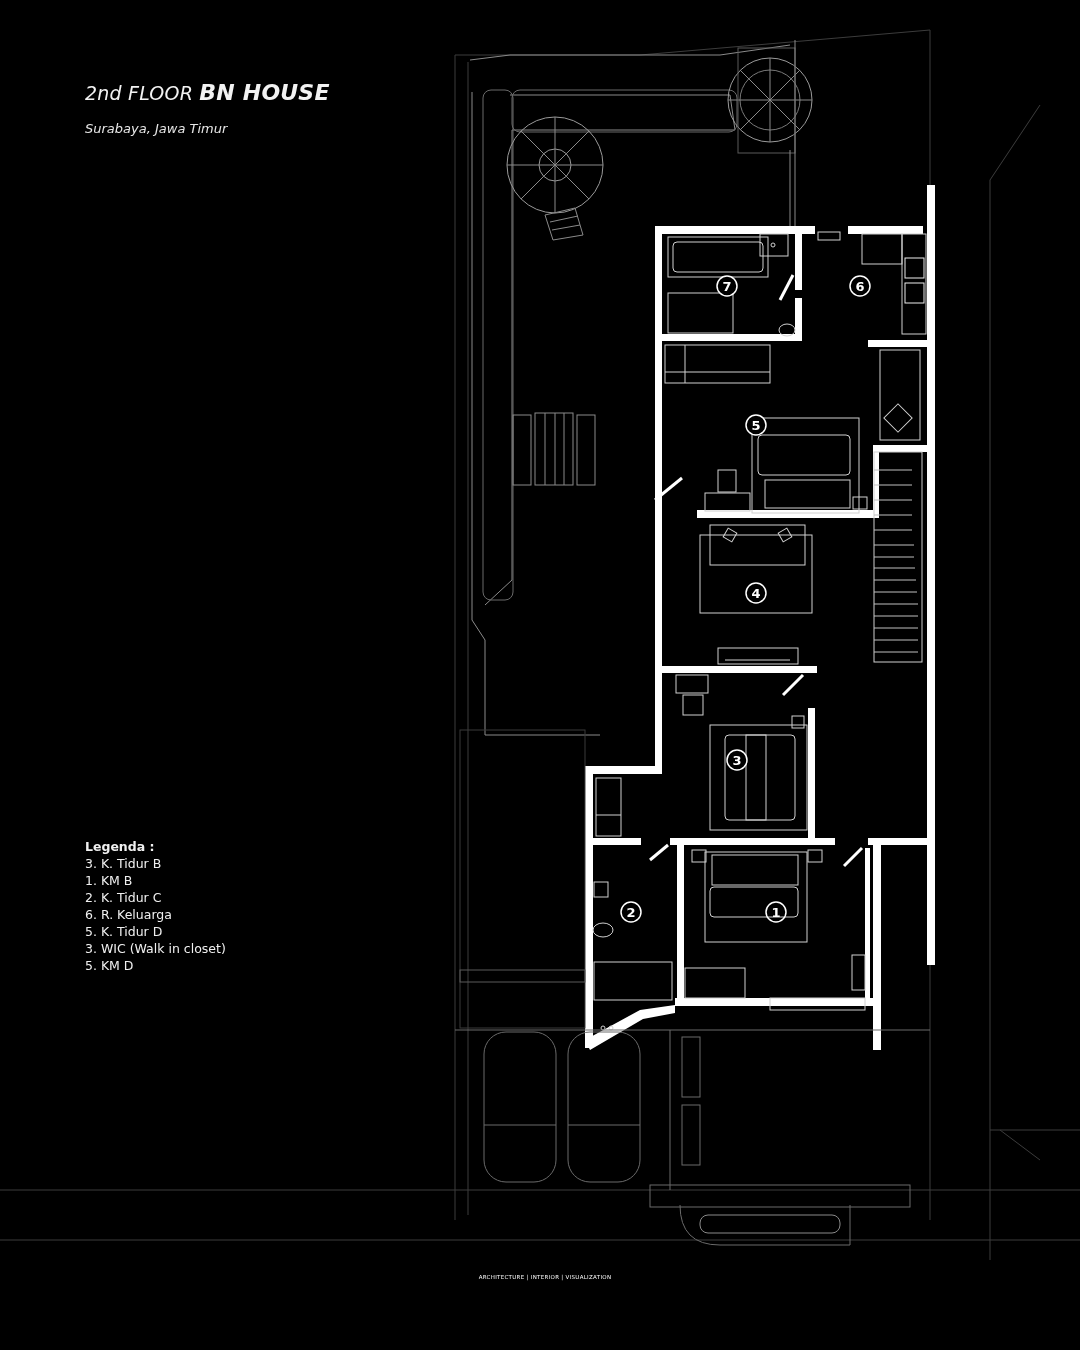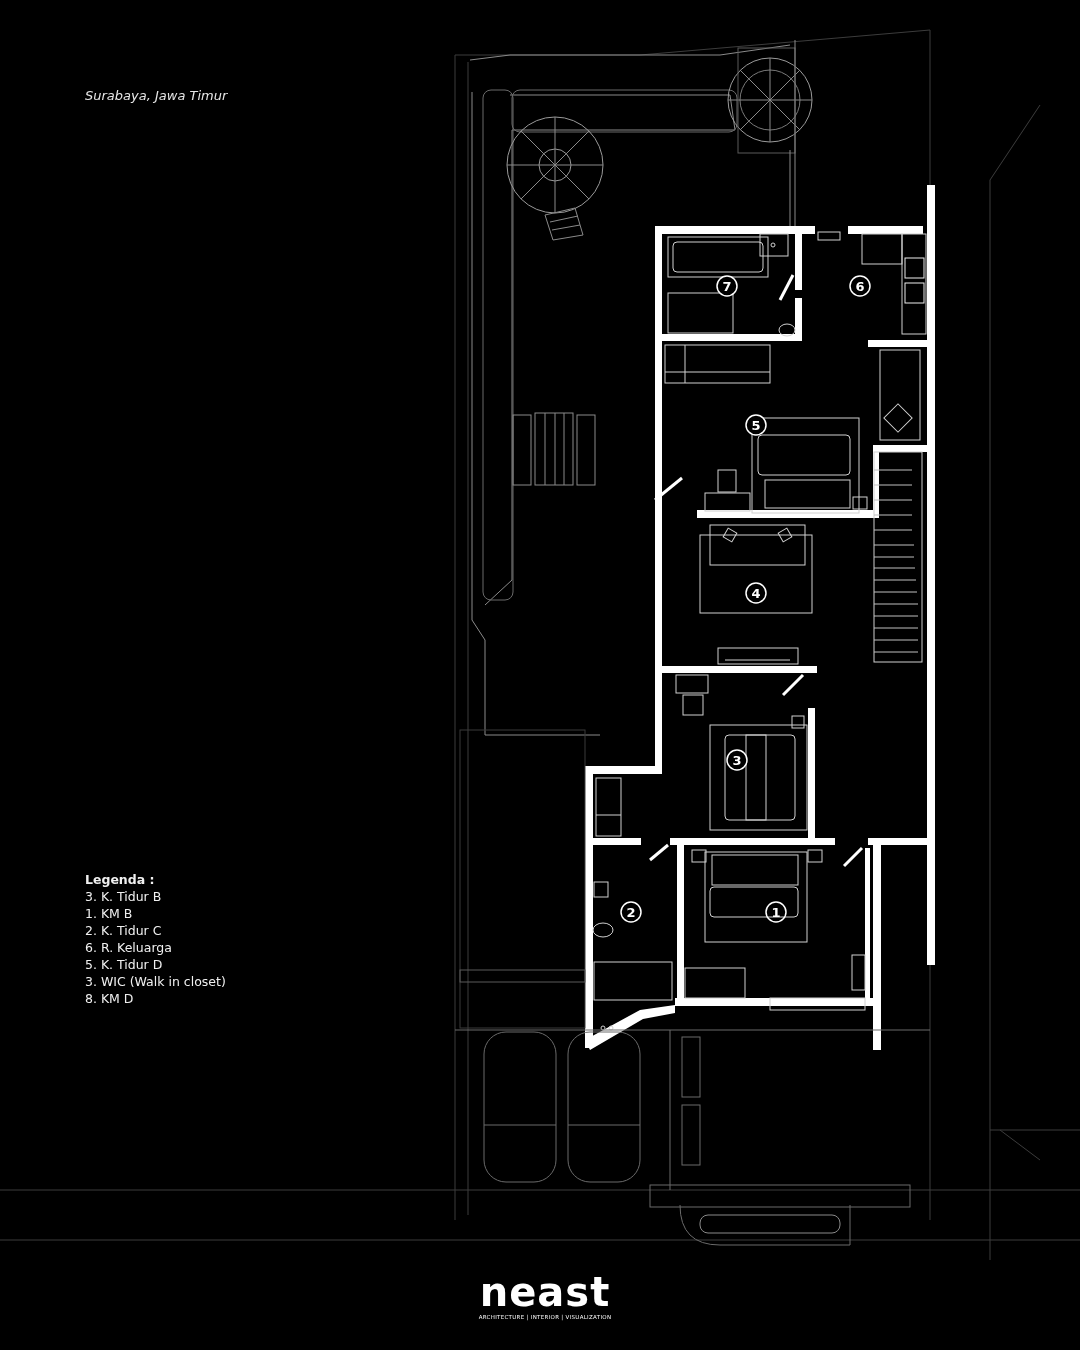--- a/index.html
+++ b/index.html
@@ -1,44 +1,48 @@
 <!DOCTYPE html>
 <html><head>
 <meta charset="utf-8">
 <style>
   html, body { margin:0; padding:0; background:#000; }
   body { width:1080px; height:1350px; position:relative; overflow:hidden; font-family:"DejaVu Sans", sans-serif; color:#fff; }
   .title-block { position:absolute; left:85px; top:80px; }
   .title { font-size:19px; font-style:italic; letter-spacing:0.2px; color:#f2f2f2; }
   .title .bold { font-weight:bold; font-size:22px; font-style:italic; }
-  .subtitle { font-size:13px; font-style:italic; color:#e6e6e6; margin-top:8px; }
+  .subtitle { font-size:13px; font-style:italic; color:#e6e6e6; margin-top:16px; }
   .legend { position:absolute; left:85px; top:838px; font-size:12.5px; line-height:17px; color:#f0f0f0; }
-  .legend .legend-title { font-weight:bold;margin-top:33px; }
+  .legend .legend-title { font-weight:bold; }
   .logo { position:absolute; left:470px; top:1272px; width:150px; text-align:center; }
   .logo .logo-word { font-size:40px; font-weight:bold; letter-spacing:1px; line-height:40px; font-family:"DejaVu Sans", sans-serif; }
   .logo .logo-tag { font-size:5.5px; letter-spacing:0.3px; margin-top:2px; white-space:nowrap; }
   svg.plan { position:absolute; left:0; top:0; }
   .room-num { font-size:13px; font-weight:bold; fill:#fff; text-anchor:middle; dominant-baseline:central; font-family:"DejaVu Sans", sans-serif; }
 </style>
 </head>
 <body>
 
 <div class="title-block">
+  <div class="title">
+    <span>2nd FLOOR</span>
+    <span class="bold">BN HOUSE</span>
+  </div>
   <div class="subtitle">Surabaya, Jawa Timur</div>
 </div>
 
 <div class="legend">
   <div class="legend-title">Legenda :</div>
   <div>3. K. Tidur B</div>
   <div>1. KM B</div>
   <div>2. K. Tidur C</div>
   <div>6. R. Keluarga</div>
   <div>5. K. Tidur D</div>
   <div>3. WIC (Walk in closet)</div>
-  <div>8. KM D</div>
+  <div>5. KM D</div>
 </div>
 
 <svg class="plan" width="1080" height="1350" viewBox="0 0 1080 1350">
 
   <g fill="none" stroke="#3c3c3c" stroke-width="1">
     <polyline points="455,1220 455,55 640,55 930,30 930,1220"></polyline>
     <polyline points="468,1215 468,62"></polyline>
     <polyline points="990,1260 990,180 1040,105"></polyline>
     <line x1="990" y1="1130" x2="1080" y2="1130"></line>
     <line x1="0" y1="1190" x2="1080" y2="1190"></line>
@@ -251,15 +255,14 @@
     <circle cx="860" cy="286" r="10" fill="none" stroke="#fff" stroke-width="1.5"></circle>
     <text class="room-num" x="860" y="286">6</text>
   </g>
   <g>
     <circle cx="727" cy="286" r="10" fill="#000" stroke="#fff" stroke-width="1.5"></circle>
     <text class="room-num" x="727" y="286">7</text>
   </g>
 </svg>
 
 <div class="logo">
-  <div class="logo-word">neast</div>
   <div class="logo-tag">ARCHITECTURE | INTERIOR | VISUALIZATION</div>
 </div>
 
 </body></html>

